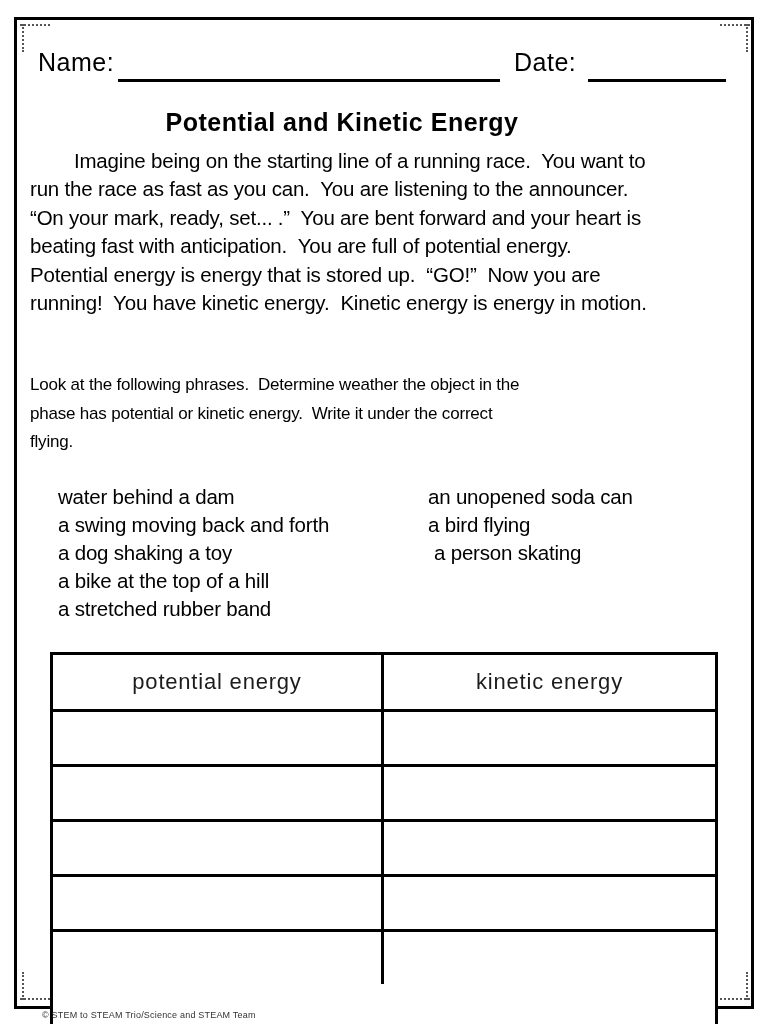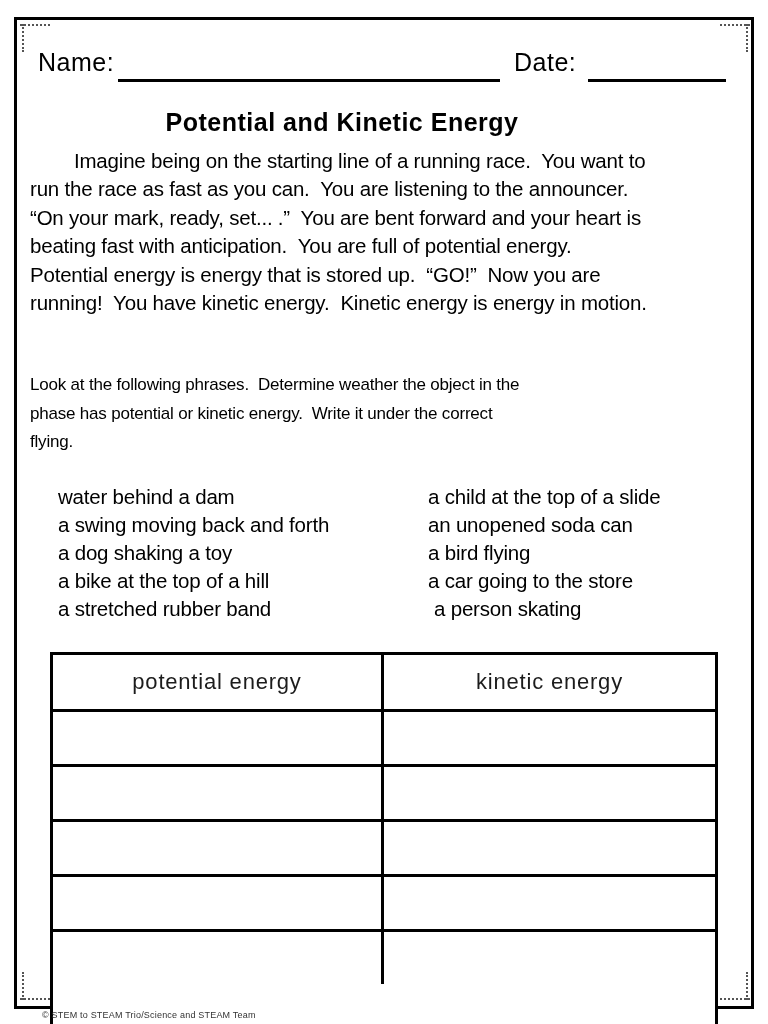--- a/index.html
+++ b/index.html
@@ -146,24 +146,22 @@
 
   <div class="phrases">
     <div class="phrase-col left">
       <div class="phrase-item">water behind a dam</div>
       <div class="phrase-item">a swing moving back and forth</div>
       <div class="phrase-item">a dog shaking a toy</div>
       <div class="phrase-item">a bike at the top of a hill</div>
       <div class="phrase-item">a stretched rubber band</div>
     </div>
     <div class="phrase-col right">
-      <div class="phrase-item">a child at the top of a slide</div>
       <div class="phrase-item">an unopened soda can</div>
       <div class="phrase-item">a bird flying</div>
-      <div class="phrase-item">a car going to the store</div>
       <div class="phrase-item">a person skating</div>
     </div>
   </div>
 
   <div class="answer-table">
     <div class="t-row header">
       <div class="t-cell first">potential energy</div>
       <div class="t-cell">kinetic energy</div>
     </div>
     <div class="t-row">

